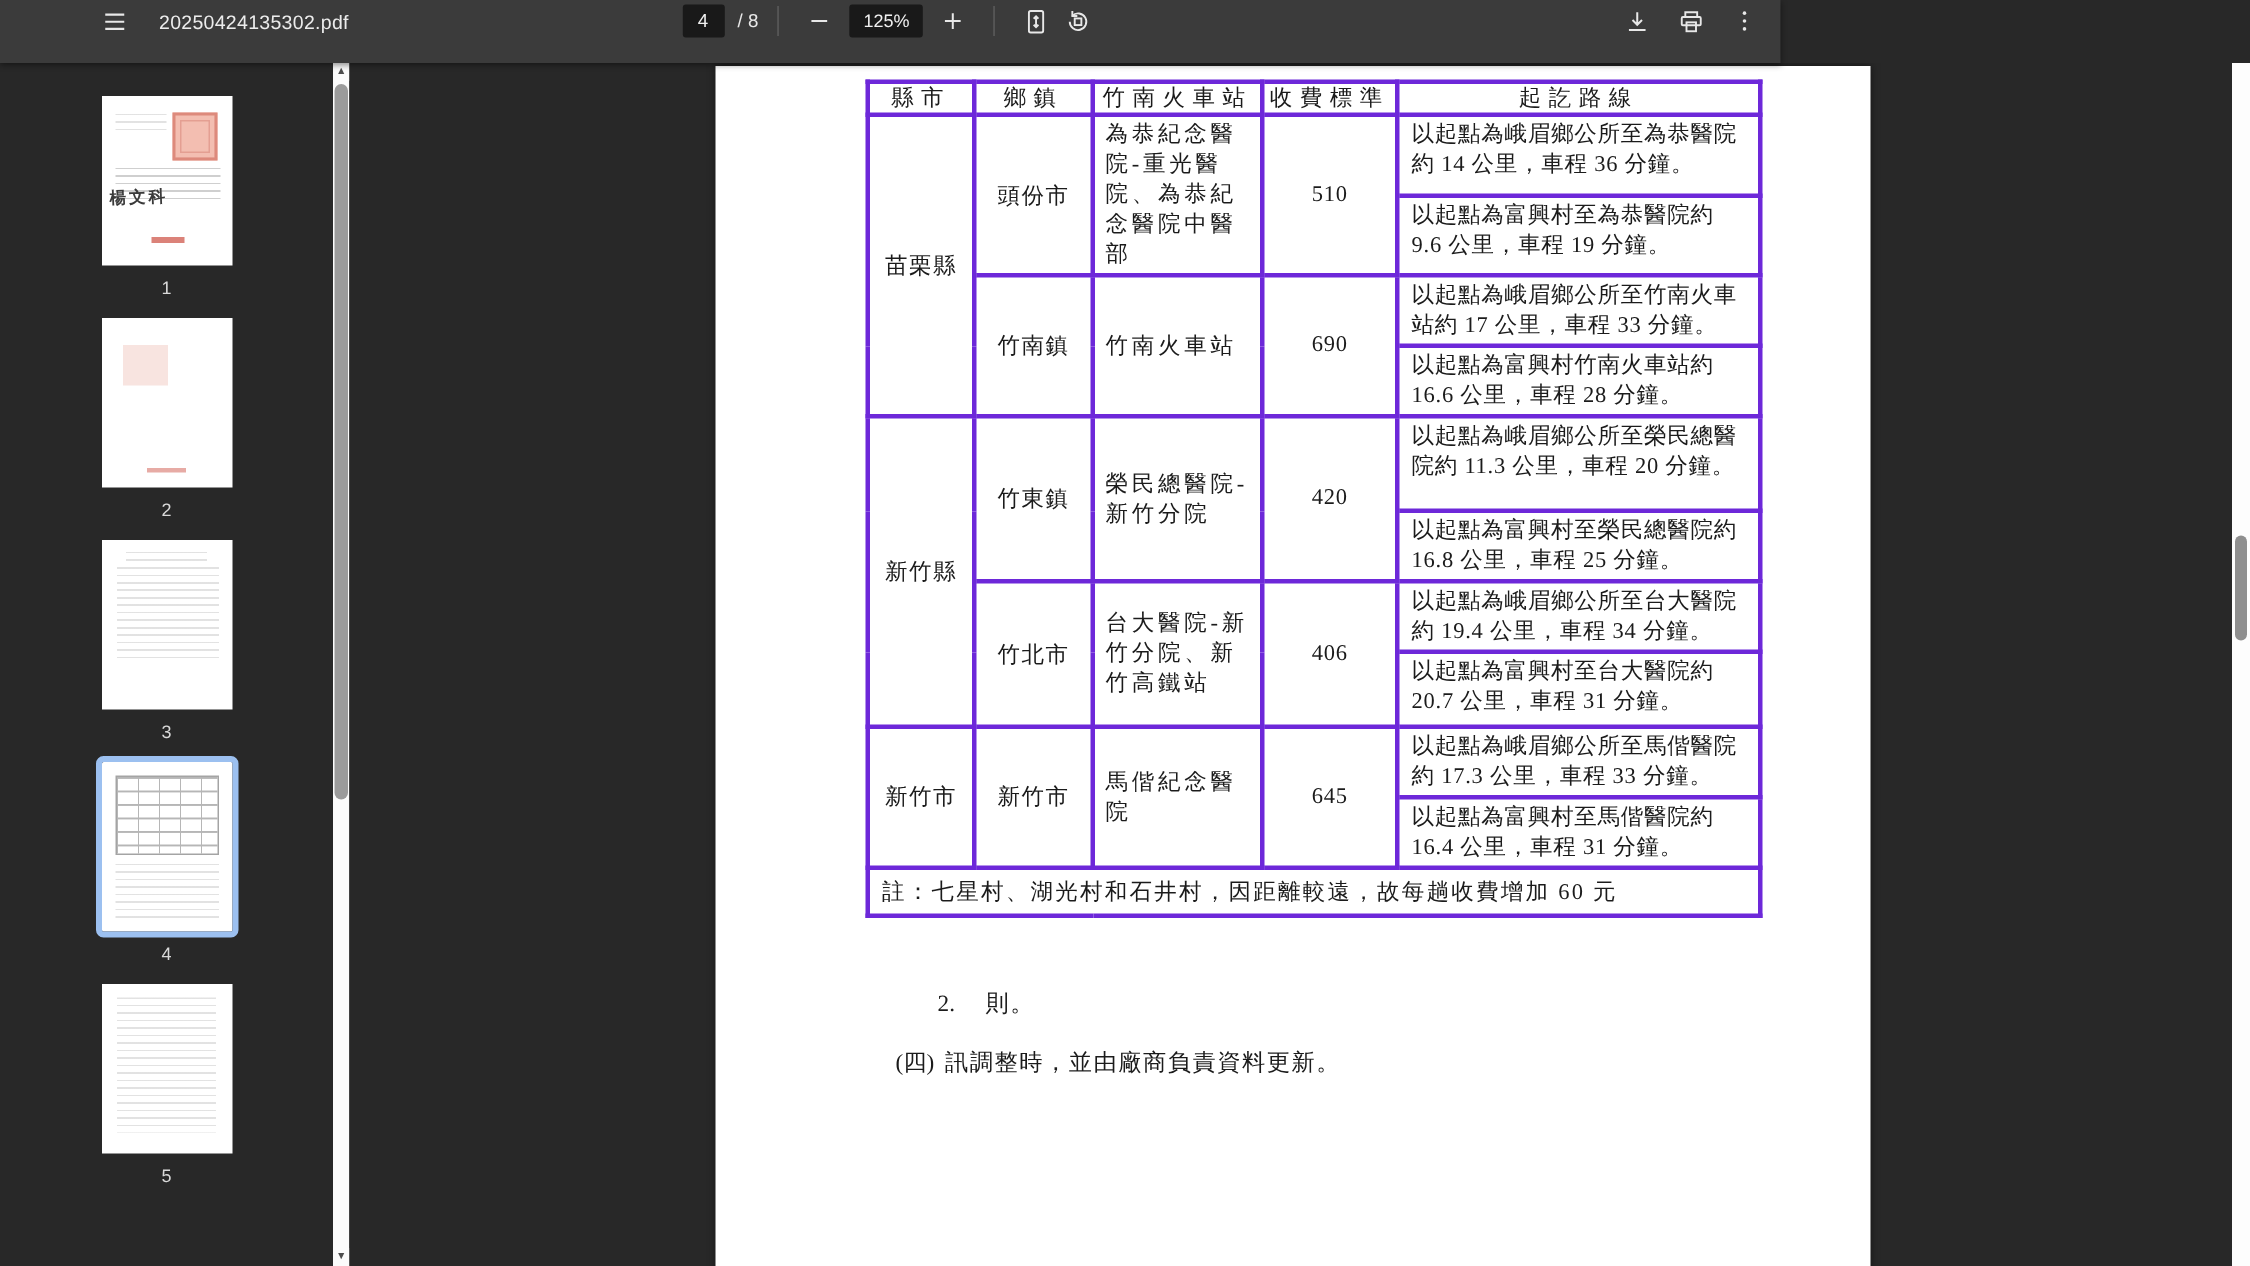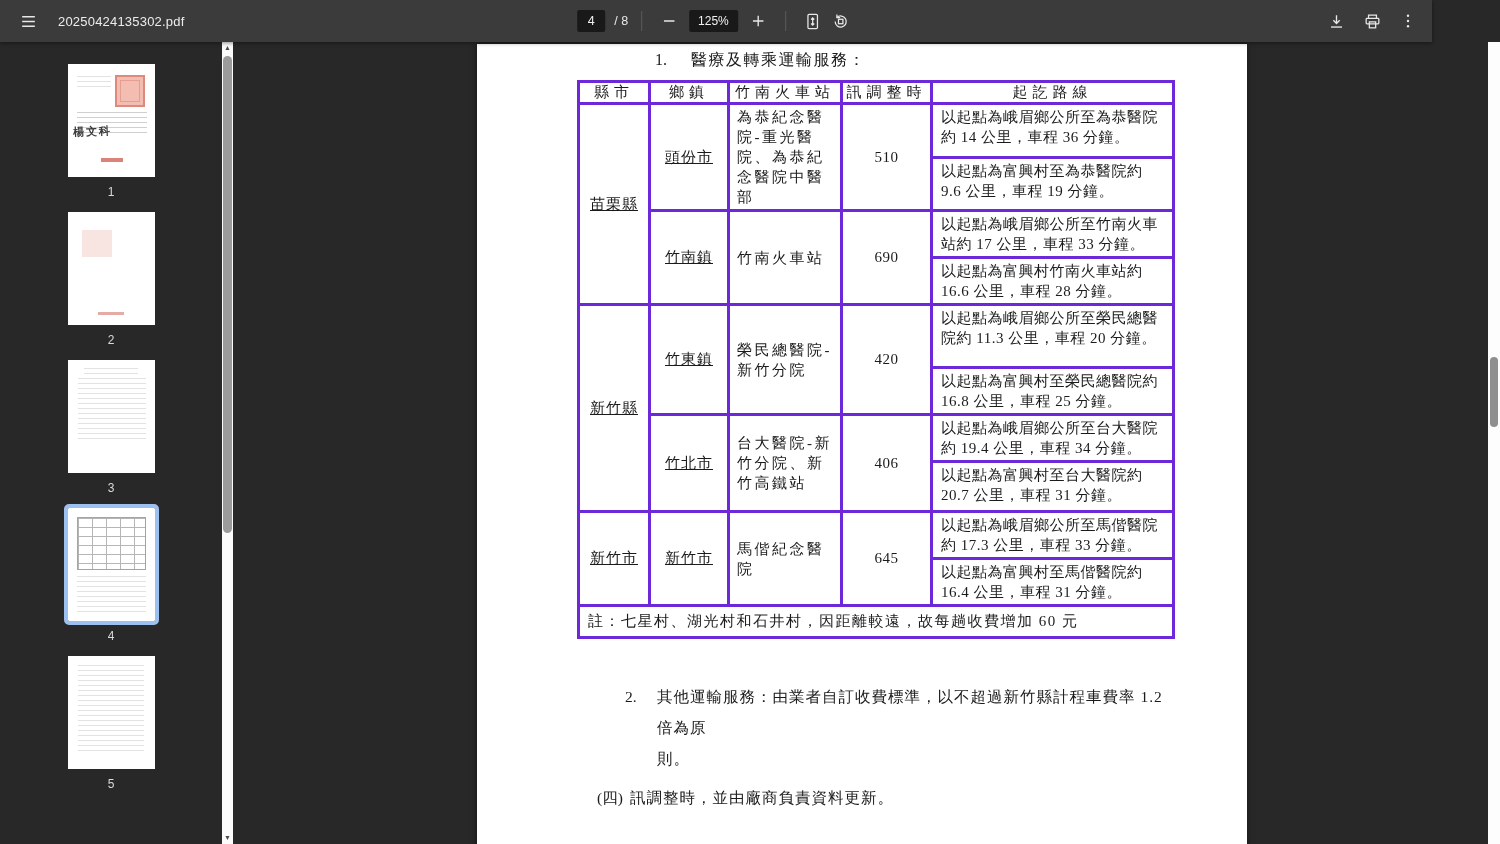--- a/index.html
+++ b/index.html
@@ -1,22 +1,22 @@
 <!DOCTYPE html>
 <html><head>
 <meta charset="utf-8">
 <style>
   * { box-sizing: border-box; margin: 0; padding: 0; }
   html,body { width:1500px; height:844px; overflow:hidden; }
   body { background:#282828; font-family:"Liberation Sans","DejaVu Sans",sans-serif; }
 
   
-  .toolbar { position:absolute; top:0; left:0; width:1432px; height:42px;
+  .toolbar { position:absolute; top:0; left:0; width:1187px; height:42px;
     background:#3b3b3b; box-shadow:0 1px 4px rgba(0,0,0,.45); z-index:30;
-    display:flex; align-items:center; }
+    display:flex; align-items:flex-start;padding-left:48px; }
   .tb-left { display:flex; align-items:center; margin-left:14px; }
   .icon-btn { background:none; border:none; width:28px; height:28px; display:flex;
     align-items:center; justify-content:center; cursor:pointer; }
   .filename { color:#ececec; font-size:13px; margin-left:16px; letter-spacing:.2px; }
   .tb-center { position:absolute; left:50%; transform:translateX(-50%);
     display:flex; align-items:center; color:#e8e8e8; font-size:12.5px; }
   .page-input { width:28px; height:22px; background:#191919; border:none; border-radius:2px;
     color:#f0f0f0; text-align:center; font-size:12.5px; font-family:inherit; }
   .page-total { margin-left:9px; }
   .tb-sep { width:1px; height:20px; background:#5c5c5c; margin:0 13px; }
@@ -62,21 +62,21 @@
     color:#1b1b1b; font-family:"Liberation Serif","DejaVu Serif",serif;
     box-shadow:0 0 6px rgba(0,0,0,.5); }
 
   .doc-heading { margin:6px 0 0 178px; font-size:16px; letter-spacing:1.5px; }
   .doc-heading .hnum { margin-right:24px; letter-spacing:0; }
 
   table.doc-table { margin:9px 0 0 100px; border-collapse:collapse; table-layout:fixed;
     width:595px; font-size:15px; }
   .doc-table th, .doc-table td { border:3px solid #6d28d9; }
   .doc-table th { font-weight:normal; font-size:15px; letter-spacing:5px; height:21px; }
-  td.c-county, td.c-town { text-align:center; letter-spacing:1px;text-decoration:underline; }
+  td.c-county, td.c-town { text-align:center; letter-spacing:1px; }
   td.c-need { padding:2px 7px; letter-spacing:2.5px; line-height:20px; vertical-align:middle;margin-top:32px; }
   td.c-fee { text-align:center; letter-spacing:.5px; }
   td.c-route { padding:2px 7px 2px 8px; line-height:20px; vertical-align:top; letter-spacing:.5px; }
   td.c-note { padding:4px 8px; letter-spacing:1.5px; font-size:15px;margin-top:36px; }
 
   .paras { font-size:15.5px; letter-spacing:1px; }
   .para { position:relative; padding-left:153px; padding-right:78px; }
   .para .pfx { position:absolute; left:120px; letter-spacing:0; }
   .para.p2 { padding-left:180px; margin-top:42px; line-height:31px; }
   .para.p2 .pfx { left:148px; }
@@ -216,38 +216,35 @@
   <div class="sb-scroll">
     <div class="sb-arrow up">▲</div>
     <div class="sb-thumb"></div>
     <div class="sb-arrow down">▼</div>
   </div>
 </aside>
 
 <main class="viewer">
   <div class="page">
 
-    <div class="doc-heading">
-      <span class="hnum">1.</span><span>醫療及轉乘運輸服務：</span>
-    </div>
 
     <table class="doc-table">
       <colgroup>
           <col style="width:71px">
           <col style="width:79px">
           <col style="width:113px">
           <col style="width:90px">
           <col style="width:242px">
         </colgroup>
       <tbody>
           <tr>
         <th>縣市</th>
         <th>鄉鎮</th>
         <th>竹南火車站</th>
-        <th>訊調整時</th>
+        <th>收費標準</th>
         <th>起訖路線</th>
       </tr>
       <tr style="height:41px">
         <td class="c-county" rowspan="4">苗栗縣</td>
         <td class="c-town" rowspan="2">頭份市</td>
         <td class="c-need" rowspan="2">為恭紀念醫院-重光醫院、為恭紀念醫院中醫部</td>
         <td class="c-fee" rowspan="2">510</td>
         <td class="c-route">以起點為峨眉鄉公所至為恭醫院約 14 公里，車程 36 分鐘。</td>
       </tr>
       <tr style="height:41px">
@@ -293,21 +290,20 @@
       </tr>
       <tr style="height:32px">
         <td class="c-note" colspan="5">註：七星村、湖光村和石井村，因距離較遠，故每趟收費增加 60 元</td>
       </tr>
     </tbody>
       </table>
 
     <div class="paras">
       <div class="para p2">
         <span class="pfx">2.</span>
-        <div>其他運輸服務：由業者自訂收費標準，以不超過新竹縣計程車費率 1.2 倍為原</div>
         <div>則。</div>
       </div>
       <div class="para p4">
         <span class="pfx">(四)</span>
         <div>訊調整時，並由廠商負責資料更新。</div>
       </div>
 
     </div>
 
   </div>

